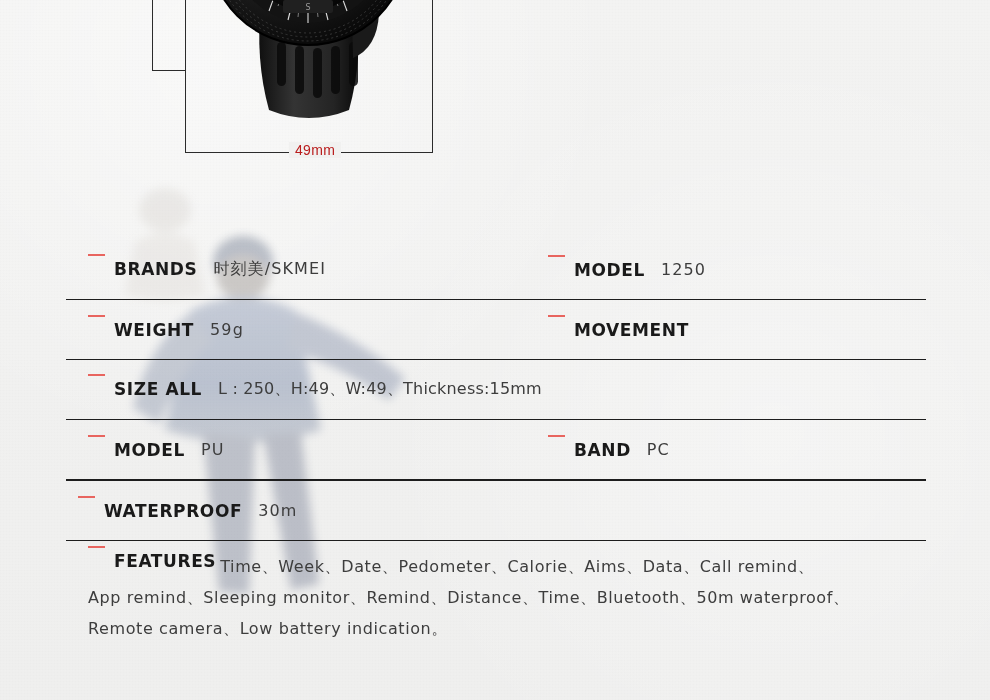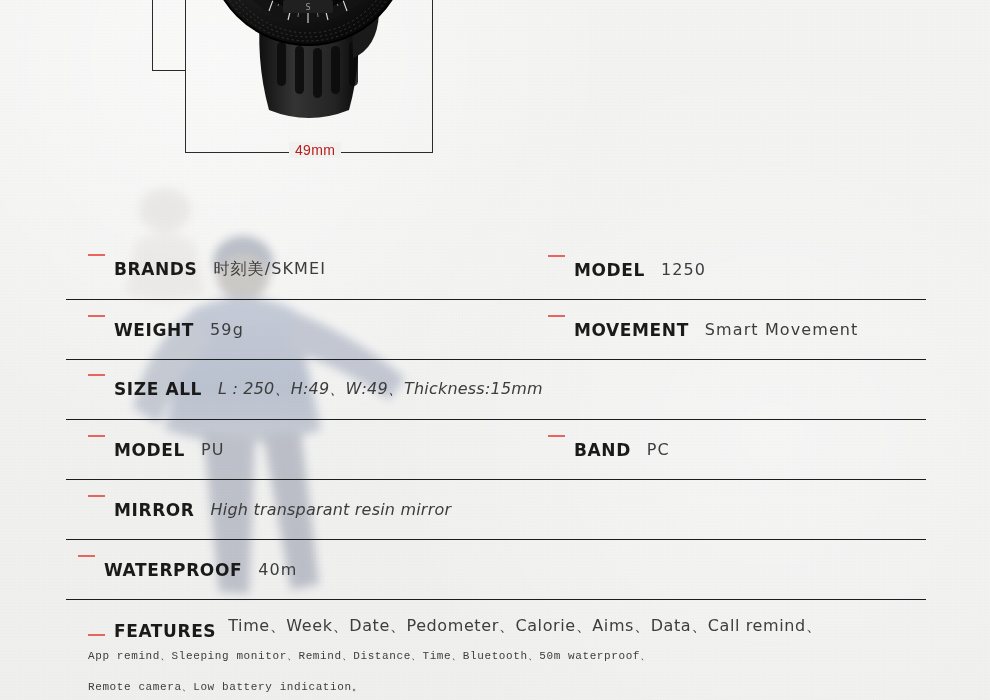--- a/index.html
+++ b/index.html
@@ -85,38 +85,37 @@
     letter-spacing:.6px;
     white-space:nowrap;
   }
   .val {
     font-size:16px;
     color:#3d3d3d;
     letter-spacing:1.1px;
     margin-left:16px;
     white-space:nowrap;
   }
-  .val.tight { letter-spacing:.2px;font-style:italic; }
-
-  
-  .feat-head { display:flex; align-items:flex-end; }
+  .val.tight { letter-spacing:.2px; }
+
+  
+  .feat-head { display:flex; align-items:flex-start; }
   .feat-text {
     font-size:16px;
     color:#3d3d3d;
     letter-spacing:.6px;
     line-height:31px;
-    margin-left:12px;
+    margin-left:4px;
   }
   .feat-cont {
-    font-size:11px;
+    font-size:16px;
     color:#3d3d3d;
     letter-spacing:.6px;
     line-height:31px;
     padding-left:22px;
-    font-family:Liberation Mono, monospace;
   }
 </style>
 </head>
 <body>
 
 <div class="page">
 
   <div class="noise"></div>
 
   <svg class="ghost" viewBox="0 0 360 520" preserveAspectRatio="none">
@@ -274,21 +273,20 @@
 
     <div class="row">
       <div class="cell left">
         <span class="dash"></span>
         <span class="key">WEIGHT</span>
         <span class="val">59g</span>
       </div>
       <div class="cell right">
         <span class="dash"></span>
         <span class="key">MOVEMENT</span>
-        <span class="val">Smart Movement</span>
       </div>
     </div>
     <div class="rule"></div>
 
     <div class="row">
       <div class="cell left">
         <span class="dash"></span>
         <span class="key">SIZE ALL</span>
         <span class="val tight">L : 250、H:49、W:49、Thickness:15mm</span>
       </div>
@@ -302,34 +300,27 @@
         <span class="val">PU</span>
       </div>
       <div class="cell right">
         <span class="dash"></span>
         <span class="key">BAND</span>
         <span class="val">PC</span>
       </div>
     </div>
     <div class="rule"></div>
 
-    <div class="row">
-      <div class="cell left">
-        <span class="dash"></span>
-        <span class="key">MIRROR</span>
-        <span class="val tight">High transparant resin mirror</span>
-      </div>
-    </div>
     <div class="rule"></div>
 
     <div class="row">
       <div class="cell right">
         <span class="dash"></span>
         <span class="key">WATERPROOF</span>
-        <span class="val">40m</span>
+        <span class="val">30m</span>
       </div>
     </div>
     <div class="rule"></div>
 
     <div class="row features">
       <div class="feat-head">
         <span class="dash" style="margin-left:22px;"></span>
         <span class="key">FEATURES</span>
         <span class="feat-text">Time、Week、Date、Pedometer、Calorie、Aims、Data、Call remind、</span>
       </div>

